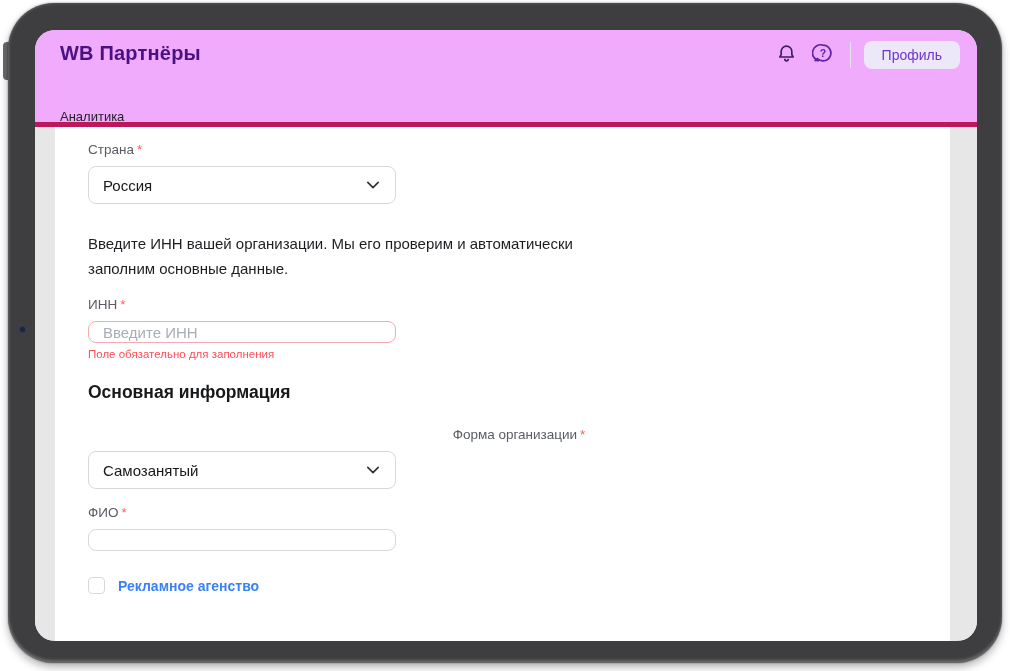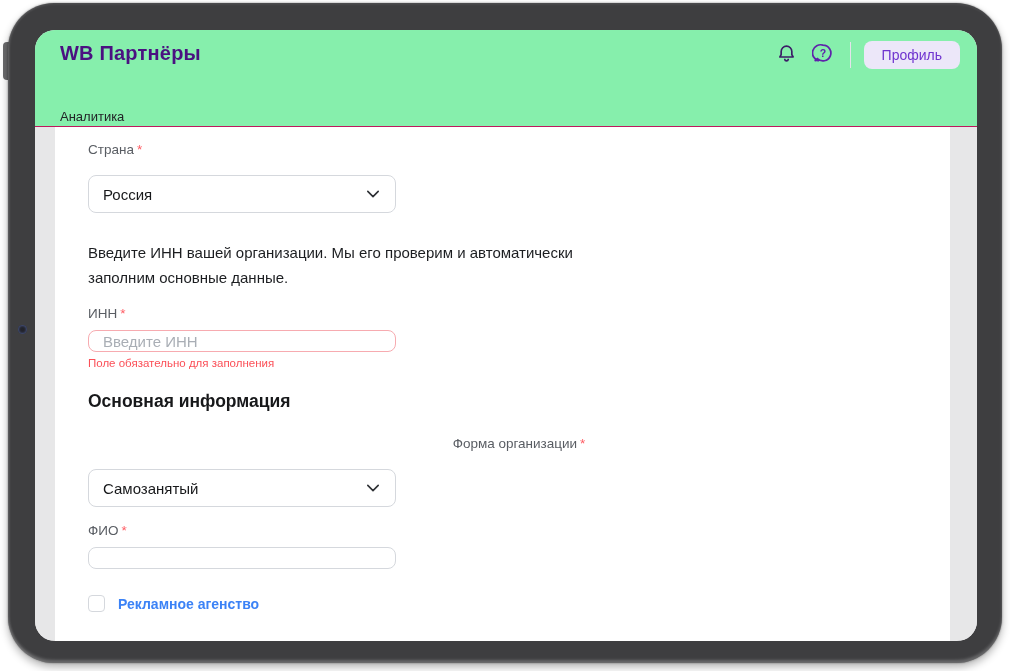--- a/index.html
+++ b/index.html
@@ -14,40 +14,40 @@
   .device::after { content:""; position:absolute; inset:0; border-radius:inherit; pointer-events:none;
             box-shadow:inset 0 -3px 3px rgba(255,255,255,0.22), inset 2px 0 2px rgba(255,255,255,0.08), inset 0 2px 2px rgba(255,255,255,0.06); }
   .camera { position:absolute; left:10px; top:322px; width:9px; height:9px; border-radius:50%;
             background:#23242c; box-shadow:inset 0 0 2px 1px #44507a; }
 
   
   .screen { position:absolute; left:27px; top:27px; width:942px; height:611px; border-radius:20px;
             background:#e7e7e8; overflow:hidden; }
 
   
-  .app-header { position:relative; width:100%; height:97px; background:#86efac; border-bottom:1px solid #be185d; }
+  .app-header { position:relative; width:100%; height:97px; background:#f0abfc; border-bottom:5px solid #be185d; }
   .app-title { position:absolute; left:25px; top:12px; font-size:20px; font-weight:bold; color:#4a1181; letter-spacing:0.2px; }
   .nav-item  { position:absolute; left:25px; top:79px; font-size:13px; color:#222427; cursor:pointer; }
   .header-right { position:absolute; right:17px; top:10px; height:30px; display:flex; align-items:center; }
   .icon-btn { width:22px; height:22px; display:flex; align-items:center; justify-content:center; cursor:pointer; }
   .icon-btn + .icon-btn { margin-left:14px; }
   .header-divider { width:1px; height:26px; background:#e3e3ea; margin:0 13px 0 16px; }
   .profile-btn { height:28px; padding:0 18px; border:none; border-radius:8px; background:#ece7f9;
                  color:#6f34cf; font-size:14px; font-family:inherit; cursor:pointer; }
 
   
   .page  { position:relative; width:100%; height:513px; background:#e7e7e8; }
   .panel { position:absolute; left:20px; right:27px; top:0; bottom:-20px; background:#ffffff; }
   .form  { padding:15px 0 0 33px; }
 
   .field-label { font-size:13.5px; color:#595d63; margin-bottom:9px; }
   .req { color:#ff5b62; margin-left:3px; }
 
   .select-box { width:308px; height:38px; border:1px solid #d5d8dd; border-radius:8px; background:#fff;
-                display:flex; align-items:center; justify-content:space-between; padding:0 14px; cursor:pointer;margin-top:18px; }
+                display:flex; align-items:center; justify-content:space-between; padding:0 14px; cursor:pointer; }
   .select-value { font-size:15px; color:#17181a; }
   .chev { width:16px; height:16px; flex:0 0 auto; }
 
   .hint-text { margin-top:27px; max-width:520px; font-size:15px; line-height:25px; color:#1c1e21; }
 
   .group { margin-top:16px; }
   .text-input { width:308px; height:22px; border:1px solid #d5d8dd; border-radius:8px; padding:0 14px;
                 font-size:15px; color:#17181a; font-family:inherit; outline:none; background:#fff; }
   .text-input.error { border-color:#f7abb0; }
   .text-input::placeholder { color:#a9aeb5; }

